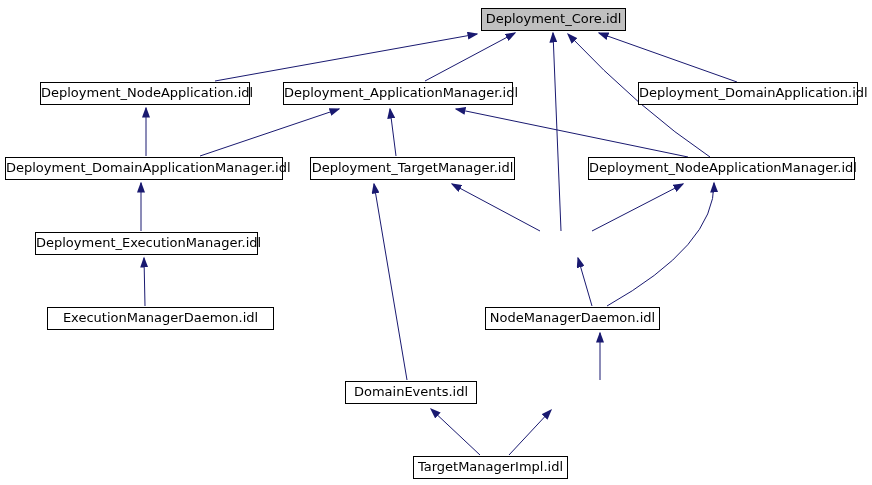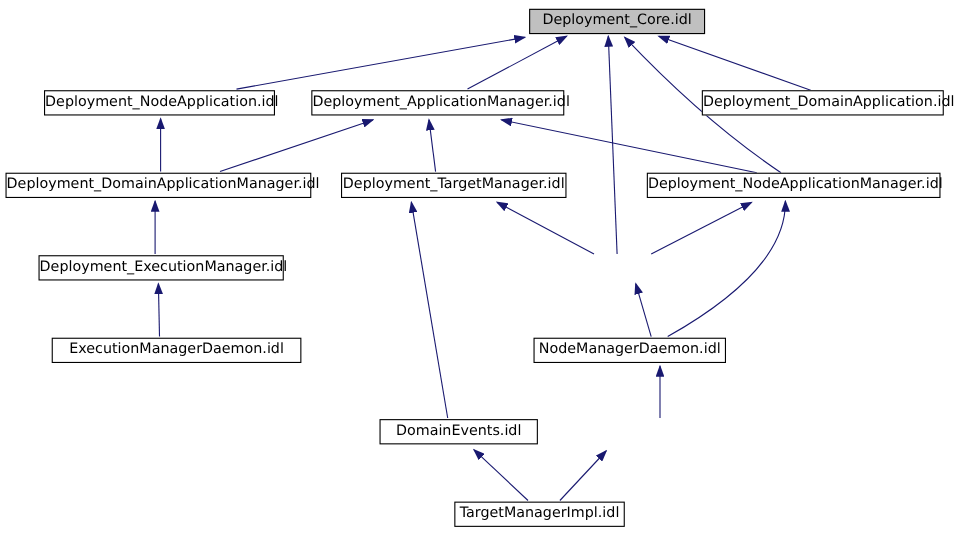--- a/index.html
+++ b/index.html
@@ -63,25 +63,25 @@
         <path d="M607,306 Q715,245 714,183" fill="none" stroke="#191970" stroke-width="1" marker-end="url(#arrowhead)"></path>
         <path d="M592,306 L578,258" fill="none" stroke="#191970" stroke-width="1" marker-end="url(#arrowhead)"></path>
         <path d="M145,306 L144,258" fill="none" stroke="#191970" stroke-width="1" marker-end="url(#arrowhead)"></path>
         <path d="M407,380 L374,184" fill="none" stroke="#191970" stroke-width="1" marker-end="url(#arrowhead)"></path>
         <path d="M600,380 L600,333" fill="none" stroke="#191970" stroke-width="1" marker-end="url(#arrowhead)"></path>
         <path d="M480,455 L431,409" fill="none" stroke="#191970" stroke-width="1" marker-end="url(#arrowhead)"></path>
         <path d="M509,455 L551,410" fill="none" stroke="#191970" stroke-width="1" marker-end="url(#arrowhead)"></path>
       </g>
   </svg>
 
-  <div class="node highlighted" style="left: 481px; top: 8px; width: 160px; height: 23px;">Deployment_Core.idl</div>
+  <div class="node highlighted" style="left: 481px; top: 8px; width: 145px; height: 23px;">Deployment_Core.idl</div>
   <div class="node" style="left: 40px; top: 82px; width: 210px; height: 23px;">Deployment_NodeApplication.idl</div>
   <div class="node" style="left: 283px; top: 82px; width: 230px; height: 23px;">Deployment_ApplicationManager.idl</div>
   <div class="node" style="left: 638px; top: 82px; width: 220px; height: 23px;">Deployment_DomainApplication.idl</div>
   <div class="node" style="left: 5px; top: 157px; width: 278px; height: 23px;">Deployment_DomainApplicationManager.idl</div>
   <div class="node" style="left: 310px; top: 157px; width: 205px; height: 23px;">Deployment_TargetManager.idl</div>
   <div class="node" style="left: 588px; top: 157px; width: 267px; height: 23px;">Deployment_NodeApplicationManager.idl</div>
   <div class="node" style="left: 35px; top: 232px; width: 223px; height: 23px;">Deployment_ExecutionManager.idl</div>
   <div class="node" style="left: 47px; top: 307px; width: 227px; height: 23px;">ExecutionManagerDaemon.idl</div>
   <div class="node" style="left: 485px; top: 307px; width: 175px; height: 23px;">NodeManagerDaemon.idl</div>
-  <div class="node" style="left: 345px; top: 381px; width: 144px; height: 23px;">DomainEvents.idl</div>
+  <div class="node" style="left: 345px; top: 381px; width: 132px; height: 23px;">DomainEvents.idl</div>
   <div class="node" style="left: 413px; top: 456px; width: 155px; height: 23px;">TargetManagerImpl.idl</div>
 </div>
 
 </body></html>

